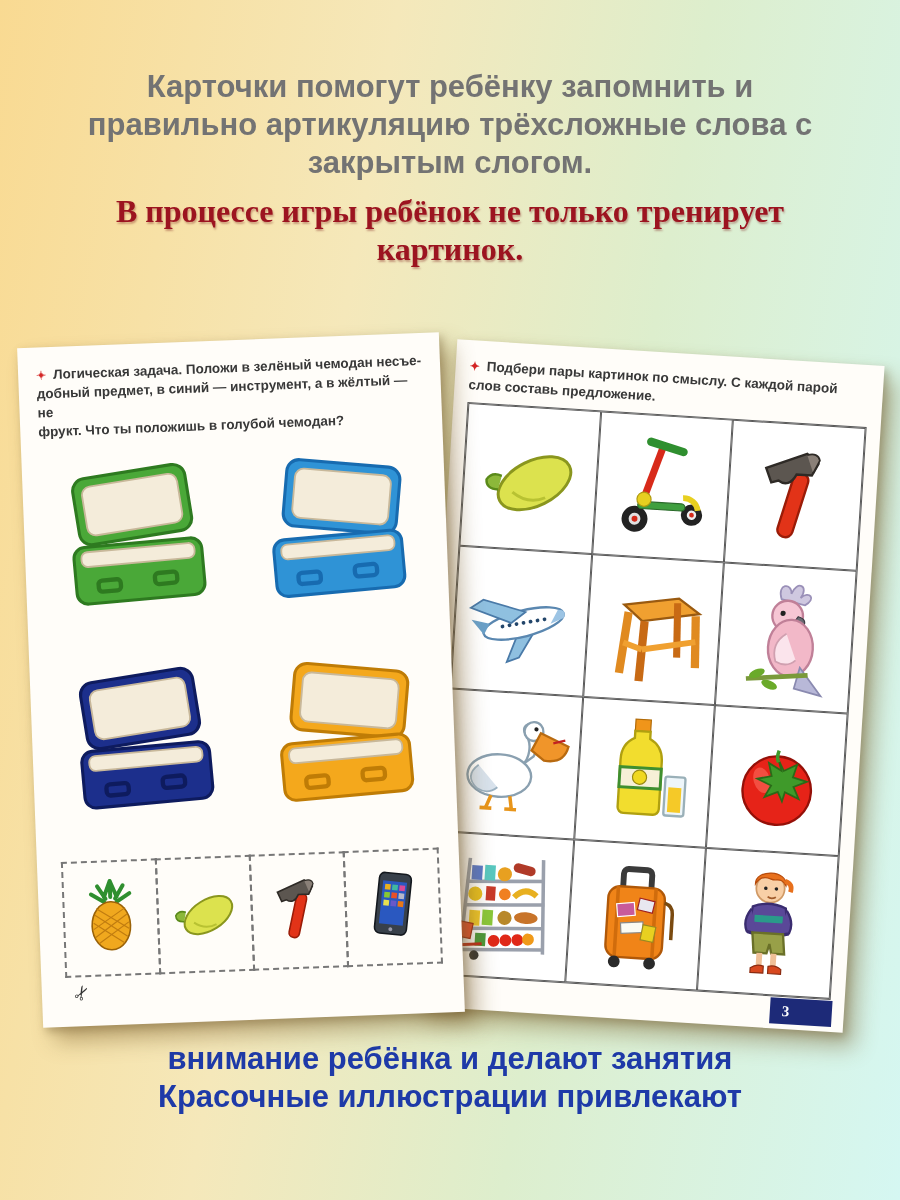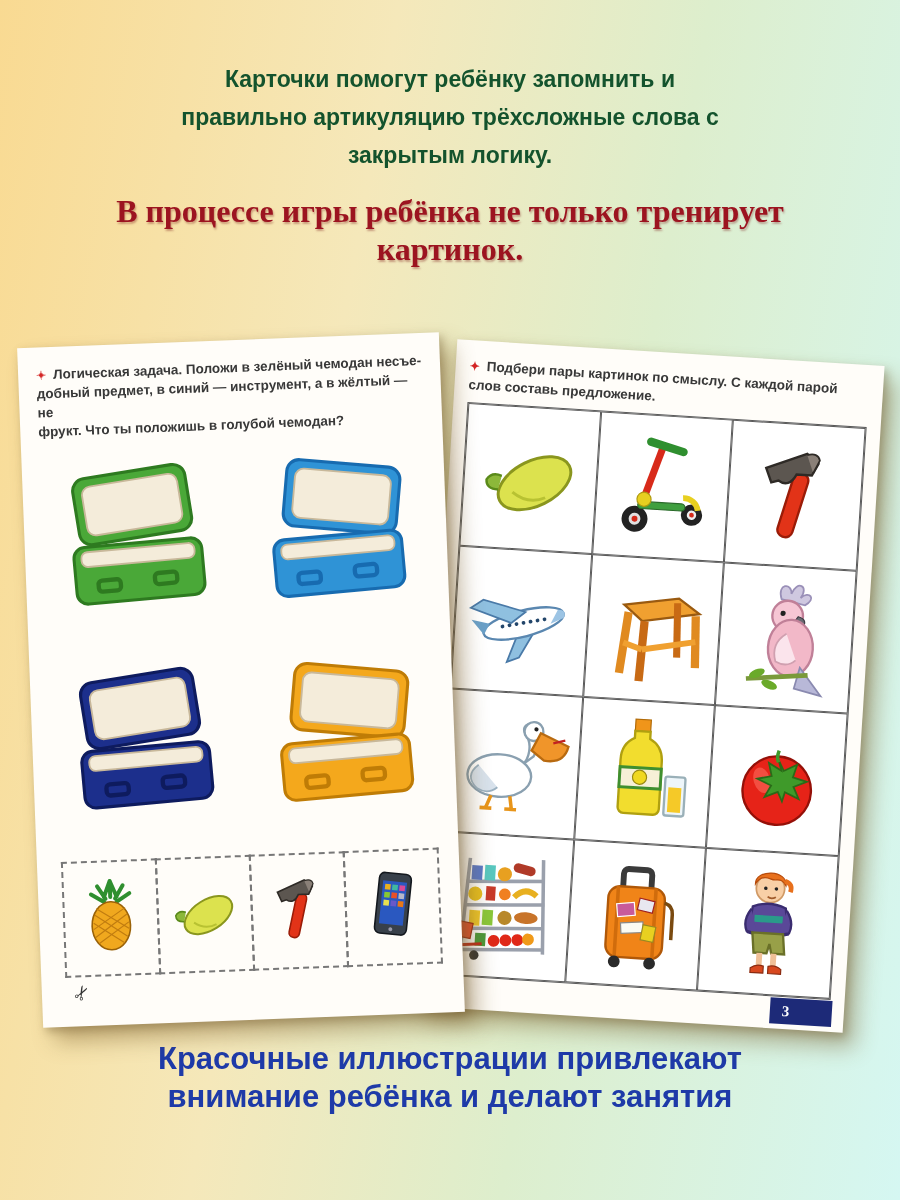--- a/index.html
+++ b/index.html
@@ -2,21 +2,21 @@
 <html><head>
 <meta charset="utf-8">
 <style>
   html,body{margin:0;padding:0;width:900px;height:1200px;overflow:hidden;}
   body{
     font-family:"Liberation Sans", sans-serif;
     background:linear-gradient(100deg,#f9da92 0%,#f5e8ba 36%,#ddeecd 64%,#d5f7f2 100%);
     position:relative;
   }
   .heading{position:absolute;left:40px;right:40px;text-align:center;}
-  .heading-top{top:60px;font-size:23px;font-weight:700;color:#14532d;line-height:38px;}
+  .heading-top{top:68px;font-size:31px;font-weight:700;color:#737373;line-height:38px;}
   .heading-mid{top:192px;font-family:"Liberation Serif", serif;font-size:32px;font-weight:700;
     color:#9c1420;line-height:38px;text-shadow:1px 2px 2px rgba(120,20,20,.35);}
   .heading-bottom{top:1040px;font-size:31px;font-weight:700;color:#1e3aa8;line-height:38px;}
 
   .page{position:absolute;background:#fffdf9;box-sizing:border-box;
     box-shadow:12px 14px 22px rgba(120,90,40,.45), 3px 4px 8px rgba(100,80,40,.35);}
   .page-left{left:30px;top:340px;width:422px;height:680px;transform:rotate(-2.2deg);
     padding:18px 16px 10px 18px;z-index:2;}
   .page-right{left:436px;top:352px;width:428px;height:668px;transform:rotate(3.6deg);
     padding:16px 14px 8px 14px;z-index:1;}
@@ -42,25 +42,25 @@
   .page-num-box{position:absolute;right:12px;bottom:5px;width:62px;height:26px;background:#1d2a78;
     color:#fff;font-family:"Liberation Serif",serif;font-size:15px;font-weight:700;
     display:flex;align-items:center;padding-left:12px;box-sizing:border-box;}
 </style>
 </head>
 <body>
 
 <div class="heading heading-top">
   <div>Карточки помогут ребёнку запомнить и</div>
   <div>правильно артикуляцию трёхсложные слова с</div>
-  <div>закрытым логику.</div>
+  <div>закрытым слогом.</div>
 </div>
 
 <div class="heading heading-mid">
-  <div>В процессе игры ребёнка не только тренирует</div>
+  <div>В процессе игры ребёнок не только тренирует</div>
   <div>картинок.</div>
 </div>
 
 <div class="page page-left">
   <div class="task">
     <span class="line"><span class="star">✦</span><span>Логическая задача. Положи в зелёный чемодан несъе-</span></span>
     <span class="line">добный предмет, в синий — инструмент, а в жёлтый — не</span>
     <span class="line">фрукт. Что ты положишь в голубой чемодан?</span>
   </div>
   <div class="case-grid" id="suitcase-grid">
@@ -339,15 +339,15 @@
             <path d="M63,88 q-5,-4 -11,-2 v6 h11 Z" fill="#d8481f" stroke="#8a2a10"></path>
           </svg></div>
       </div>
     </div>
   <div class="page-num-box">
     <span>3</span>
   </div>
 </div>
 
 <div class="heading heading-bottom">
+  <div>внимание ребёнка и делают занятия</div>
   <div>Красочные иллюстрации привлекают</div>
-  <div>внимание ребёнка и делают занятия</div>
 </div>
 
 </body></html>

